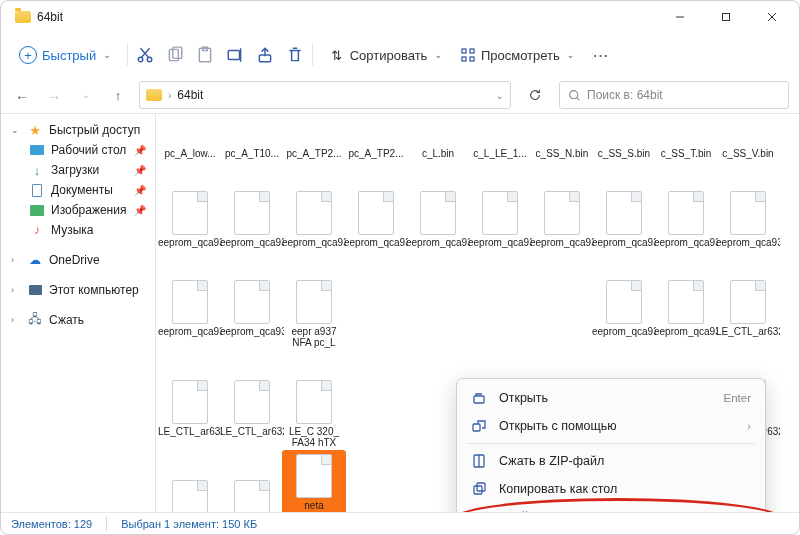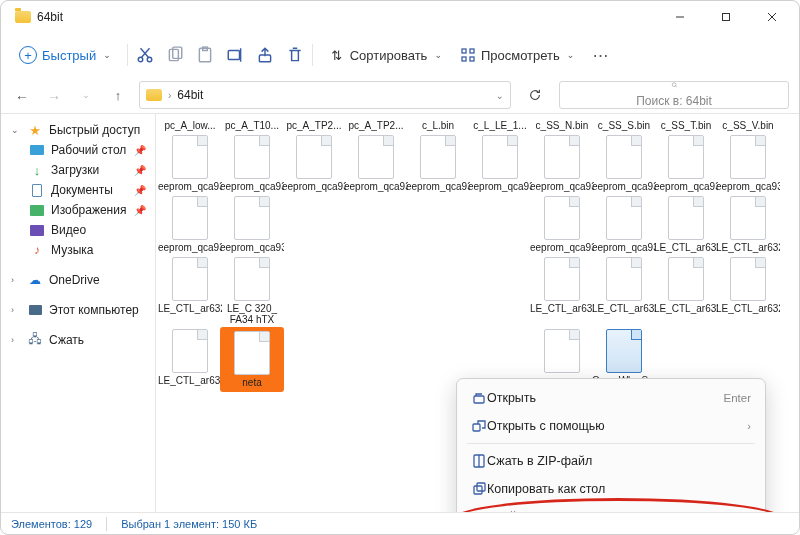--- a/index.html
+++ b/index.html
@@ -34,21 +34,21 @@
 .navrow { display:flex; align-items:center; height:36px; padding:0 10px; gap:10px; }
 .navarrow { color:#555; width:22px; text-align:center; font-size:14px; }
 .navarrow.dim { color:#bbb; }
 .uparrow { font-size:13px; color:#444; }
 .addr { flex:1; display:flex; align-items:center; border:1px solid #d6d6d6; border-radius:3px; height:28px; padding:0 6px; gap:6px; }
 .addr .folder { width:16px; height:12px; background:linear-gradient(#f7d56e,#f5c237); border-radius:2px; }
 .crumb { font-size:12px; color:#222; }
 .crumbsep { color:#888; font-size:10px; }
 .addr-spacer { flex:1; }
 .refresh { width:28px; height:28px; display:flex; align-items:center; justify-content:center; color:#444; }
-.search { width:230px; border:1px solid #d6d6d6; border-radius:3px; height:28px; display:flex; align-items:center; padding:0 8px; gap:6px; color:#888; font-size:12px;flex-direction:column; }
+.search { width:230px; border:1px solid #d6d6d6; border-radius:3px; height:28px; display:flex; align-items:center; padding:0 8px; gap:6px; color:#888; font-size:12px; }
 
 
 .body { flex:1; display:flex; min-height:0; border-top:1px solid #e6e6e6; }
 .sidebar { width:155px; border-right:1px solid #e6e6e6; padding:6px 0 6px 0; overflow:hidden; }
 .navitem { display:flex; align-items:center; gap:6px; padding:3px 8px 3px 10px; font-size:12px; color:#222; white-space:nowrap; }
 .navitem .exp { width:10px; color:#666; font-size:9px; }
 .navitem .nico { width:16px; height:14px; display:flex; align-items:center; justify-content:center; }
 .star { color:#f5a623; font-size:13px; }
 .desk { width:14px; height:10px; background:#3aa0d8; border-radius:1px; }
 .down { color:#2a9c4a; font-size:13px; }
@@ -57,32 +57,32 @@
 .vid { width:14px; height:11px; background:#6b4fb5; border-radius:1px; }
 .mus { color:#e25a3a; font-size:12px; }
 .cloud { color:#1a73d1; font-size:12px; }
 .pc { width:13px; height:10px; background:#4a6a8a; border-radius:1px; }
 .net { color:#4a6a8a; font-size:12px; }
 .pin { color:#999; font-size:10px; margin-left:auto; }
 .navspace { height:10px; }
 
 .content { flex:1; overflow:hidden; position:relative; padding:6px 4px; }
 .grid { display:grid; grid-template-columns: repeat(9, 66px); gap: 4px 2px; }
-.file { display:flex; flex-direction:column; align-items:center; }
+.file { display:flex; flex-direction:column; align-items:center;margin-top:28px; }
 .fico { width:36px; height:44px; border:1px solid #c8ccd2; border-radius:2px; background:#fff; position:relative; margin-bottom:2px; }
 .fico::before { content:""; position:absolute; right:0; top:0; border-style:solid; border-width:0 9px 9px 0; border-color:transparent #fff transparent transparent; }
 .fico::after { content:""; position:absolute; right:0; top:0; width:9px; height:9px; border-left:1px solid #c8ccd2; border-bottom:1px solid #c8ccd2; background:#eef1f4; }
 .fname { font-size:10px; line-height:11px; text-align:center; color:#222; max-width:64px; overflow:hidden; }
 .file.sel { background:#f97316; border-radius:3px; padding:4px; margin:-2px; }
 .special .fico { border-color:#3a7fc4; background:linear-gradient(#e8f2fb,#cfe4f6); }
 .special .fico::after{ background:#cfe4f6; border-color:#3a7fc4; }
 
 
 .ctx { position:absolute; left:300px; top:264px; width:310px; background:#fbfbfb; border:1px solid #d0d0d0; border-radius:7px; box-shadow:0 6px 22px rgba(0,0,0,.18); padding:5px 0; z-index:5; }
-.citem { display:flex; align-items:center; padding:6px 14px; font-size:12.5px; color:#222; }
+.citem { display:flex; align-items:center; padding:6px 14px; gap:12px; font-size:12.5px; color:#222; }
 .citem .cico { width:16px; height:16px; color:#3b5da8; display:flex; align-items:center; justify-content:center; }
 .citem .sc { margin-left:auto; color:#888; font-size:11.5px; }
 .citem .sub { margin-left:auto; color:#888; font-size:11px; }
 .csep { height:1px; background:#e4e4e4; margin:3px 10px; }
 
 
 .ellipse { position:absolute; left:297px; top:384px; width:330px; height:42px; border:3px solid #d6261a; border-radius:50%/50%; z-index:6; pointer-events:none; }
 
 
 .status { height:22px; border-top:1px solid #e6e6e6; display:flex; align-items:center; padding:0 10px; font-size:11px; color:#1a5fa8; gap:14px; }
@@ -239,26 +239,20 @@
           <span class="pin">📌</span>
         </div>
       <div class="navitem" style="padding-left:28px">
           <span class="nico">
             <span class="img"></span>
           </span>
           <span>Изображения</span>
           <span class="pin">📌</span>
         </div>
       <div class="navitem" style="padding-left:28px">
-          <span class="nico">
-            <span class="vid"></span>
-          </span>
-          <span>Видео</span>
-        </div>
-      <div class="navitem" style="padding-left:28px">
           <span class="nico mus">♪</span>
           <span>Музыка</span>
         </div>
       <div class="navspace"></div>
       <div class="navitem">
           <span class="exp">›</span>
           <span class="nico cloud">☁</span>
           <span>OneDrive</span>
         </div>
       <div class="navspace"></div>
@@ -349,20 +343,24 @@
             <div class="fico"></div>
             <div class="fname">eeprom_qca9377_1p1_NFA435_olpc_LE_7.bin</div>
           </div>
           <div class="file">
             <div class="fico"></div>
             <div class="fname">eeprom_qca9377_1p1_NFA435_olpc_LE_8.bin</div>
           </div>
           <div class="file">
             <div class="fico"></div>
             <div class="fname">eeprom_qca9377_1p1_NFA435_olpc_LE_9.bin</div>
+          </div>
+          <div class="file">
+            <div class="fico"></div>
+            <div class="fname">eepr a937 NFA pc_L</div>
           </div>
           <div></div>
           <div></div>
           <div></div>
           <div></div>
           <div class="file">
             <div class="fico"></div>
             <div class="fname">eeprom_qca9377_1p1_NFA435_olpc_LE_15...</div>
           </div>
           <div class="file">

